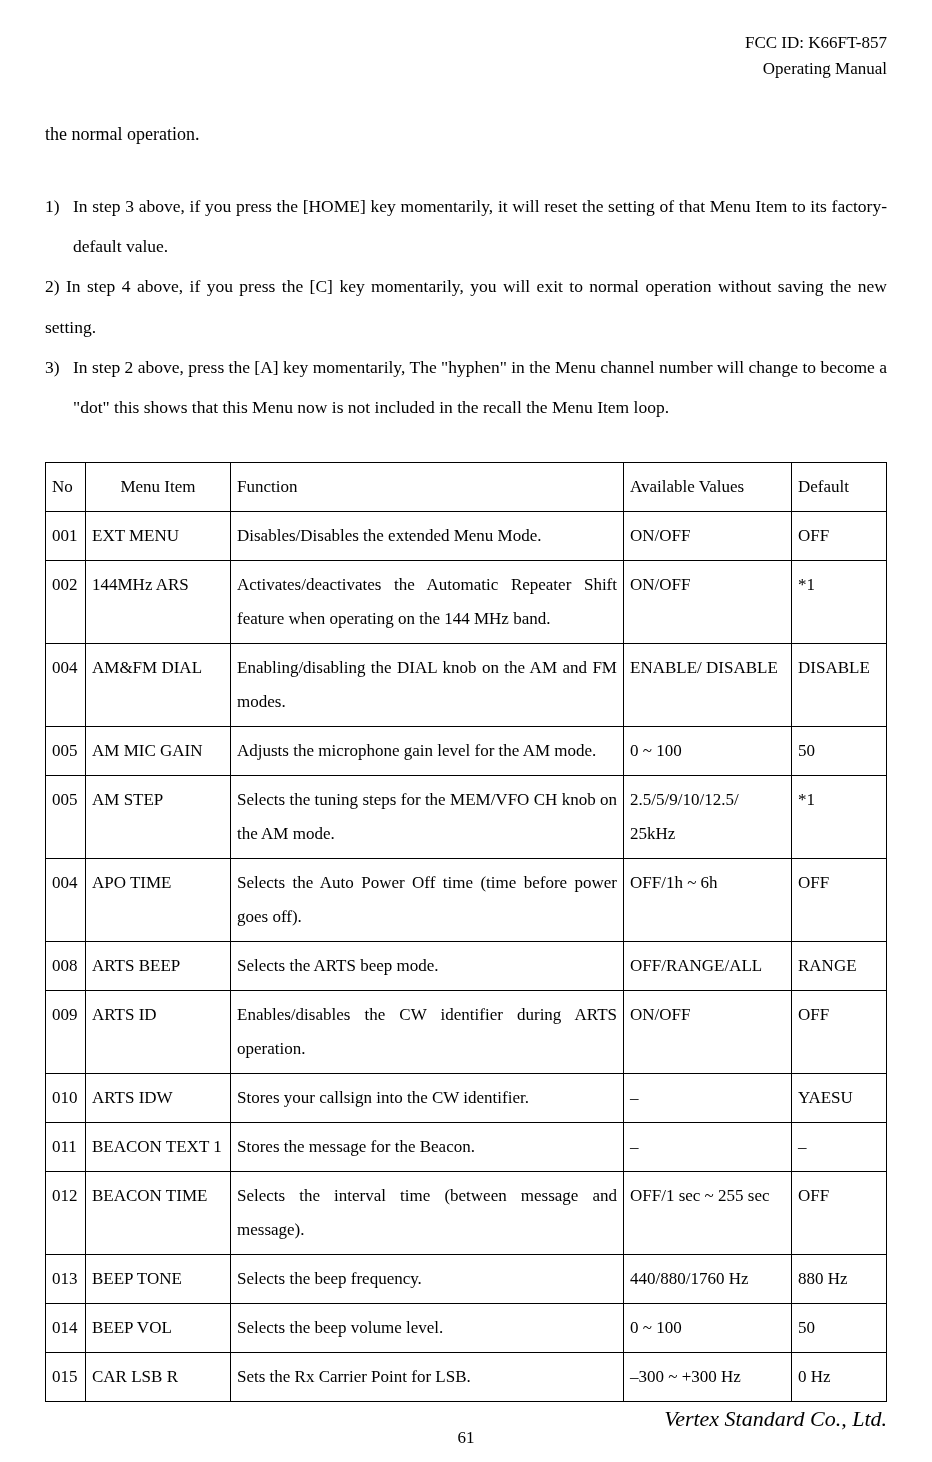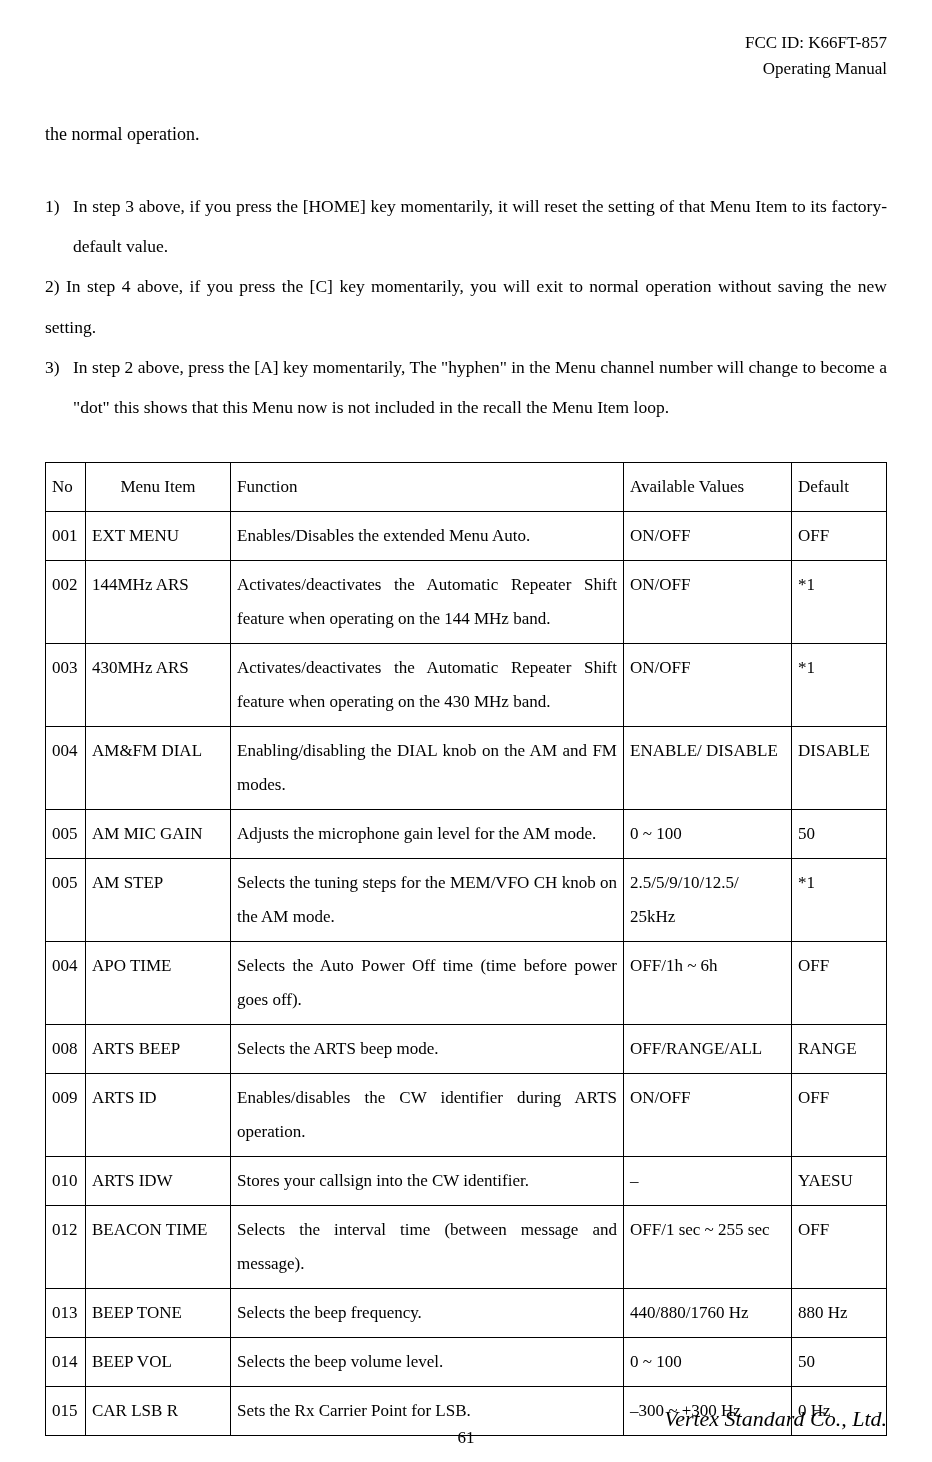--- a/index.html
+++ b/index.html
@@ -109,39 +109,32 @@
       <th class="col-menu">Menu Item</th>
       <th class="col-func">Function</th>
       <th class="col-av">Available Values</th>
       <th class="col-def">Default</th>
     </tr>
   </thead>
   <tbody id="table-body">
       <tr>
         <td>001</td>
         <td>EXT MENU</td>
-        <td class="func">Enables/Disables the extended Menu Auto.</td>
+        <td class="func">Disables/Disables the extended Menu Mode.</td>
         <td>ON/OFF</td>
         <td>OFF</td>
       </tr>
       <tr>
         <td>002</td>
         <td>144MHz ARS</td>
         <td class="func">Activates/deactivates the Automatic Repeater Shift feature when operating on the 144 MHz band.</td>
         <td>ON/OFF</td>
         <td>*1</td>
       </tr>
       <tr>
-        <td>003</td>
-        <td>430MHz ARS</td>
-        <td class="func">Activates/deactivates the Automatic Repeater Shift feature when operating on the 430 MHz band.</td>
-        <td>ON/OFF</td>
-        <td>*1</td>
-      </tr>
-      <tr>
         <td>004</td>
         <td>AM&amp;FM DIAL</td>
         <td class="func">Enabling/disabling the DIAL knob on the AM and FM modes.</td>
         <td>ENABLE/ DISABLE</td>
         <td>DISABLE</td>
       </tr>
       <tr>
         <td>005</td>
         <td>AM MIC GAIN</td>
         <td class="func">Adjusts the microphone gain level for the AM mode.</td>
@@ -177,20 +170,27 @@
         <td>OFF</td>
       </tr>
       <tr>
         <td>010</td>
         <td>ARTS IDW</td>
         <td class="func">Stores your callsign into the CW identifier.</td>
         <td>–</td>
         <td>YAESU</td>
       </tr>
       <tr>
+        <td>011</td>
+        <td>BEACON TEXT 1</td>
+        <td class="func">Stores the message for the Beacon.</td>
+        <td>–</td>
+        <td>–</td>
+      </tr>
+      <tr>
         <td>012</td>
         <td>BEACON TIME</td>
         <td class="func">Selects the interval time (between message and message).</td>
         <td>OFF/1 sec ~ 255 sec</td>
         <td>OFF</td>
       </tr>
       <tr>
         <td>013</td>
         <td>BEEP TONE</td>
         <td class="func">Selects the beep frequency.</td>

